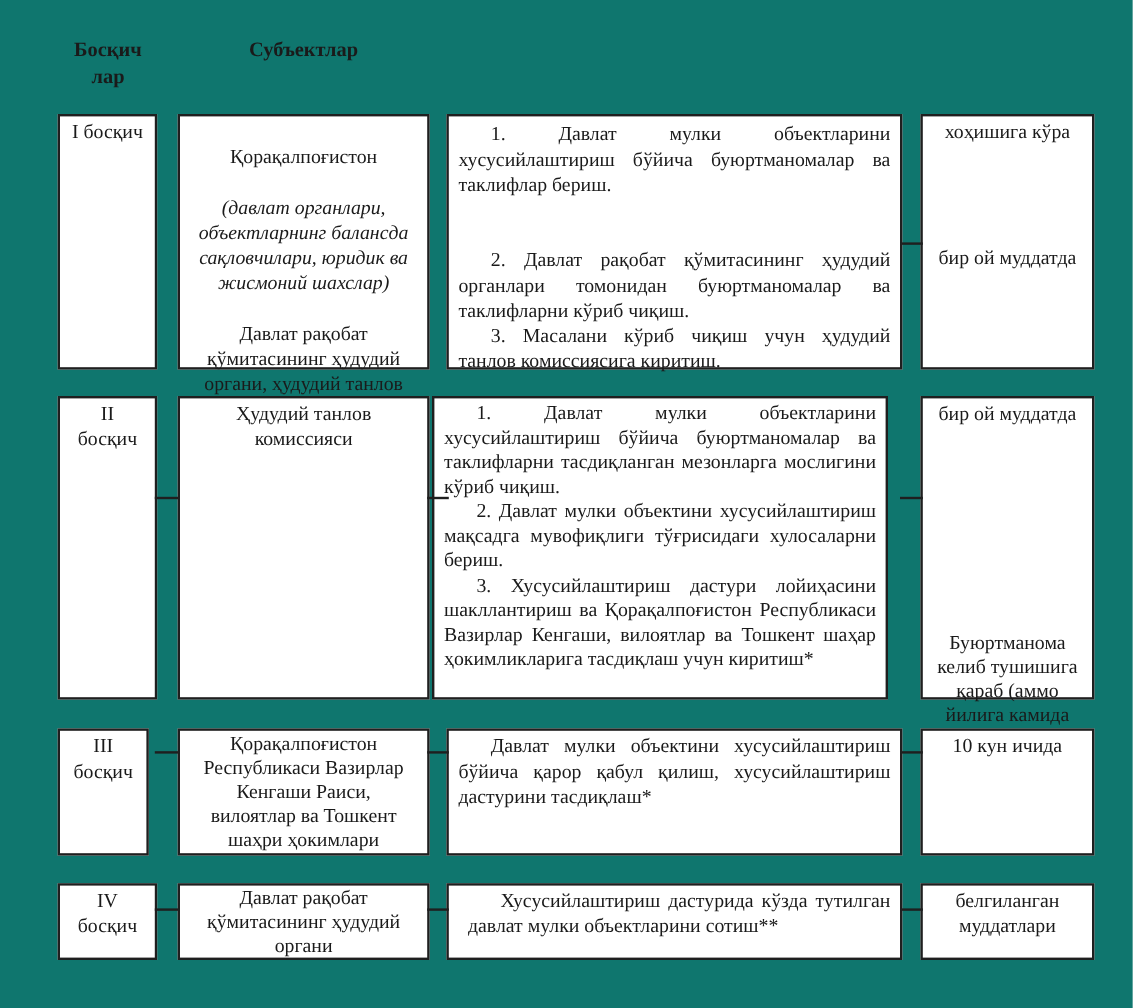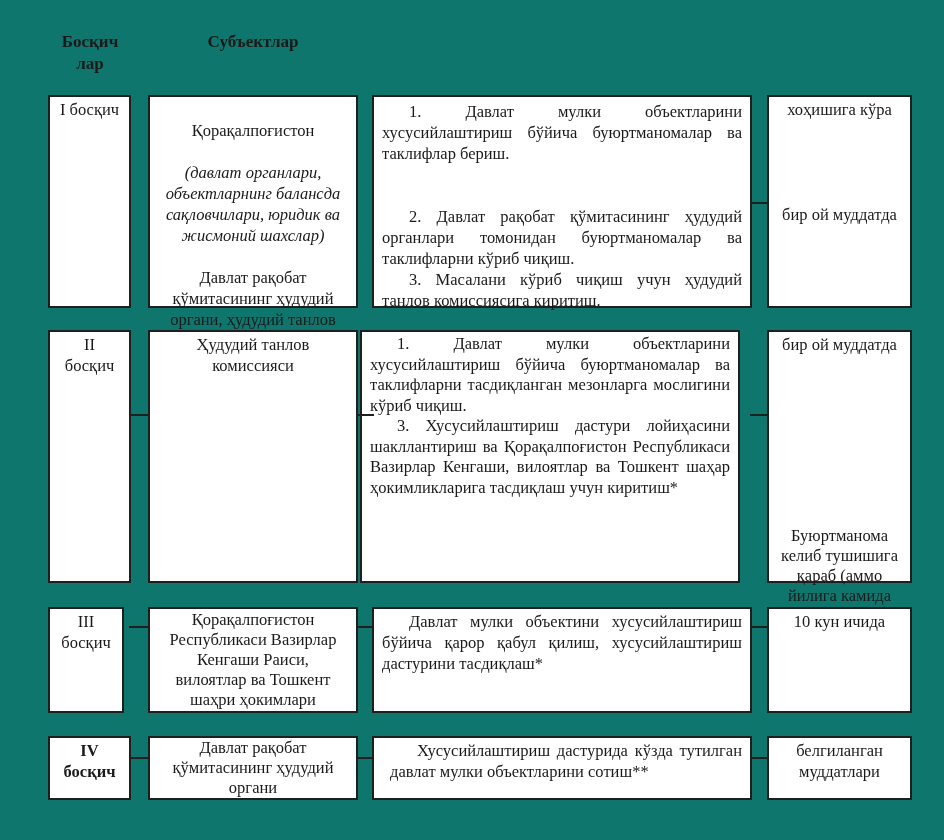--- a/index.html
+++ b/index.html
@@ -95,20 +95,21 @@
   <div class="conn" style="left:750px; top:202px; width:19px;"></div>
 
   <div class="box stage-box" style="left:48px; top:330px; width:83px; height:253px;">II
 босқич</div>
 
   <div class="box subjects-box" style="left:148px; top:330px; width:210px; height:253px;">Ҳудудий танлов
 комиссияси</div>
 
   <div class="box acts-box lh-sm" style="left:360px; top:330px; width:380px; height:253px;">
     <p>1. Давлат мулки объектларини хусусийлаштириш бўйича буюртманомалар ва таклифларни тасдиқланган мезонларга мослигини кўриб чиқиш.</p>
+    <p>2. Давлат мулки объектини хусусийлаштириш мақсадга мувофиқлиги тўғрисидаги хулосаларни бериш.</p>
     <p>3. Хусусийлаштириш дастури лойиҳасини шакллантириш ва Қорақалпоғистон Республикаси Вазирлар Кенгаши, вилоятлар ва Тошкент шаҳар ҳокимликларига тасдиқлаш учун киритиш*</p>
   </div>
 
   <div class="box deadline-box" style="left:767px; top:330px; width:145px; height:253px;">
     <div class="dl-top">бир ой муддатда</div>
     <div class="dl-bottom r2">Буюртманома келиб тушишига қараб (аммо йилига камида бир марта)</div>
   </div>
 
   <div class="conn" style="left:129px; top:414px; width:21px;"></div>
   <div class="conn" style="left:356px; top:414px; width:18px;"></div>
@@ -128,21 +129,21 @@
   </div>
 
   <div class="box deadline-box" style="left:767px; top:607px; width:145px; height:106px;">
     <div class="dl-top">10 кун ичида</div>
   </div>
 
   <div class="conn" style="left:129px; top:626px; width:21px;"></div>
   <div class="conn" style="left:356px; top:626px; width:18px;"></div>
   <div class="conn" style="left:750px; top:626px; width:19px;"></div>
 
-  <div class="box stage-box" style="left:48px; top:736px; width:83px; height:64px;font-weight:bold;">IV
+  <div class="box stage-box" style="left:48px; top:736px; width:83px; height:64px;">IV
 босқич</div>
 
   <div class="box subjects-box tight" style="left:148px; top:736px; width:210px; height:64px; padding-top:0;">Давлат рақобат
 қўмитасининг ҳудудий
 органи</div>
 
   <div class="box acts-box" style="left:372px; top:736px; width:380px; height:64px;padding-left:16px;">
     <p>Хусусийлаштириш дастурида кўзда тутилган давлат мулки объектларини сотиш**</p>
   </div>
 

